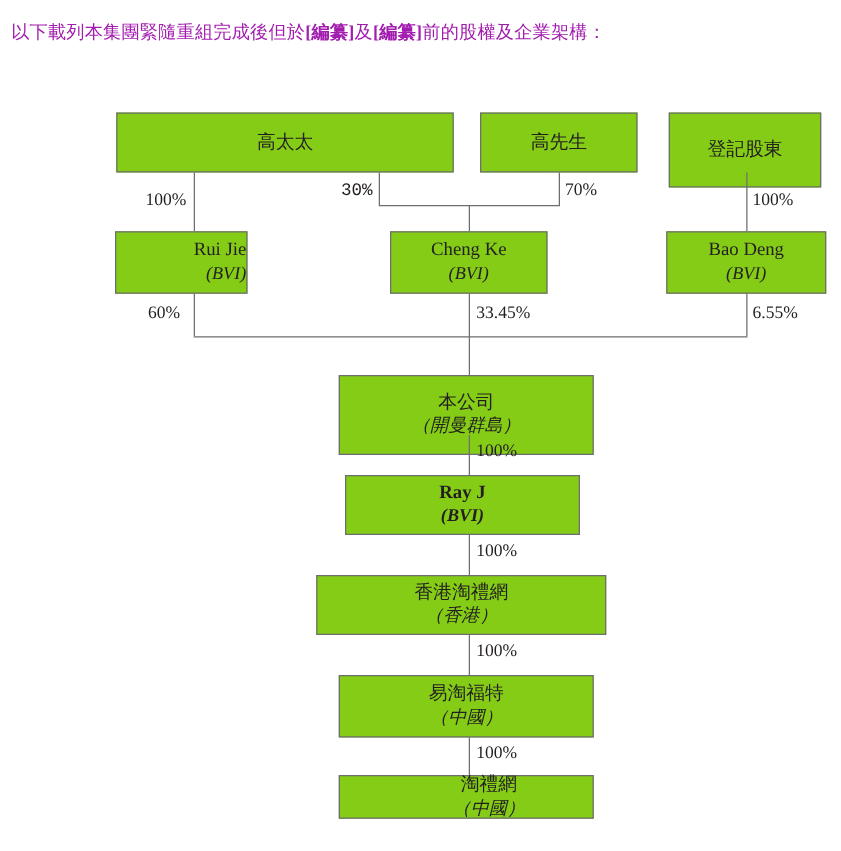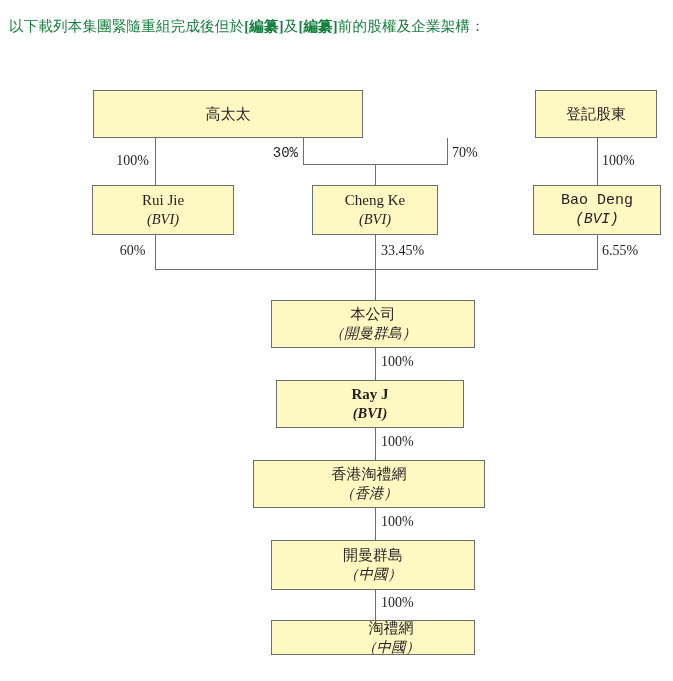--- a/index.html
+++ b/index.html
@@ -19,38 +19,38 @@
   
   #intro-text {
     position: absolute;
     left: 9px;
     top: 16px;
     width: 660px;
     font-size: 14.5px;
     line-height: 20px;
     letter-spacing: 0.2px;
     white-space: nowrap;
-    color: #15803d;
+    color: #a21caf;
   }
   #intro-text b { font-weight: bold; }
 
   
   #org-chart {
     position: absolute;
     left: 0;
     top: 0;
     width: 673px;
     height: 681px;
   }
 
   .node {
     position: absolute;
     box-sizing: border-box;
     border: 1.3px solid #6d6e71;
-    background: #fef9c3;
+    background: #84cc16;
     display: flex;
     flex-direction: column;
     align-items: center;
     justify-content: center;
     text-align: center;
     color: #231f20;
   }
   .node .name-line {
     font-size: 15px;
     line-height: 19px;
@@ -91,67 +91,70 @@
 <body>
 
 <div id="intro-text"><span>以下載列本集團緊隨重組完成後但於</span><b>[編纂]</b><span>及</span><b>[編纂]</b><span>前的股權及企業架構：</span></div>
 
 <div id="org-chart">
 
   <div class="node single" style="left:93px; top:90px; width:270px; height:48px;">
     <div class="name-line">高太太</div>
   </div>
 
+  <div class="node single" style="left:384px; top:90px; width:126px; height:48px;">
+    <div class="name-line">高先生</div>
+  </div>
 
-  <div class="node single" style="left:535px; top:90px; width:122px; height:48px;">
+  <div class="node single" style="left:535px; top:90px; width:122px; height:60px;">
     <div class="name-line">登記股東</div>
   </div>
 
   <div class="vline" style="left:155px; top:138px; height:47px;"></div>
   <div class="pct left-of" style="left:85px; top:153px; width:64px;">100%</div>
 
   <div class="vline" style="left:303px; top:138px; height:26px;"></div>
   <div class="pct left-of" style="left:236px; top:145px; width:62px;font-family:Liberation Mono, monospace;">30%</div>
 
   <div class="vline" style="left:447px; top:138px; height:26px;"></div>
   <div class="pct right-of" style="left:452px; top:145px; width:60px;">70%</div>
 
   <div class="hline" style="left:303px; top:164px; width:145px;"></div>
   <div class="vline" style="left:375px; top:164px; height:21px;"></div>
 
   <div class="vline" style="left:597px; top:138px; height:47px;"></div>
   <div class="pct right-of" style="left:602px; top:153px; width:62px;">100%</div>
 
-  <div class="node" style="left:92px; top:185px; width:142px; height:50px;">
+  <div class="node" style="left:92px; top:185px; width:106px; height:50px;align-items:flex-end;">
     <div class="name-line">Rui Jie</div>
     <div class="sub-line">(BVI)</div>
   </div>
 
   <div class="node" style="left:312px; top:185px; width:126px; height:50px;text-align:center;">
     <div class="name-line">Cheng Ke</div>
     <div class="sub-line">(BVI)</div>
   </div>
 
-  <div class="node" style="left:533px; top:185px; width:128px; height:50px;font-family:Liberation Mono, monospace;">
+  <div class="node" style="left:533px; top:185px; width:128px; height:50px;">
     <div class="name-line">Bao Deng</div>
     <div class="sub-line">(BVI)</div>
   </div>
 
   <div class="vline" style="left:155px; top:235px; height:34px;"></div>
-  <div class="pct left-of" style="left:104px; top:243px; width:57px;text-align:center;">60%</div>
+  <div class="pct left-of" style="left:87px; top:243px; width:57px;">60%</div>
 
   <div class="vline" style="left:375px; top:235px; height:65px;"></div>
   <div class="pct right-of" style="left:381px; top:243px; width:90px;">33.45%</div>
 
   <div class="vline" style="left:597px; top:235px; height:34px;"></div>
   <div class="pct right-of" style="left:602px; top:243px; width:70px;">6.55%</div>
 
   <div class="hline" style="left:155px; top:269px; width:443px;"></div>
 
-  <div class="node" style="left:271px; top:300px; width:204px; height:48px;align-items:center;">
+  <div class="node" style="left:271px; top:300px; width:204px; height:64px;align-items:center;">
     <div class="name-line">本公司</div>
     <div class="sub-line">（開曼群島）</div>
   </div>
 
   <div class="vline" style="left:375px; top:348px; height:32px;"></div>
   <div class="pct right-of" style="left:381px; top:354px; width:62px;">100%</div>
 
   <div class="node" style="left:276px; top:380px; width:188px; height:48px;font-weight:bold;">
     <div class="name-line">Ray J</div>
     <div class="sub-line">(BVI)</div>
@@ -162,21 +165,21 @@
 
   <div class="node" style="left:253px; top:460px; width:232px; height:48px;">
     <div class="name-line">香港淘禮網</div>
     <div class="sub-line">（香港）</div>
   </div>
 
   <div class="vline" style="left:375px; top:508px; height:32px;"></div>
   <div class="pct right-of" style="left:381px; top:514px; width:62px;">100%</div>
 
   <div class="node" style="left:271px; top:540px; width:204px; height:50px;">
-    <div class="name-line">開曼群島</div>
+    <div class="name-line">易淘福特</div>
     <div class="sub-line">（中國）</div>
   </div>
 
   <div class="vline" style="left:375px; top:590px; height:30px;"></div>
   <div class="pct right-of" style="left:381px; top:595px; width:62px;">100%</div>
 
   <div class="node" style="left:271px; top:620px; width:204px; height:35px;padding-left:36px;">
     <div class="name-line">淘禮網</div>
     <div class="sub-line">（中國）</div>
   </div>

